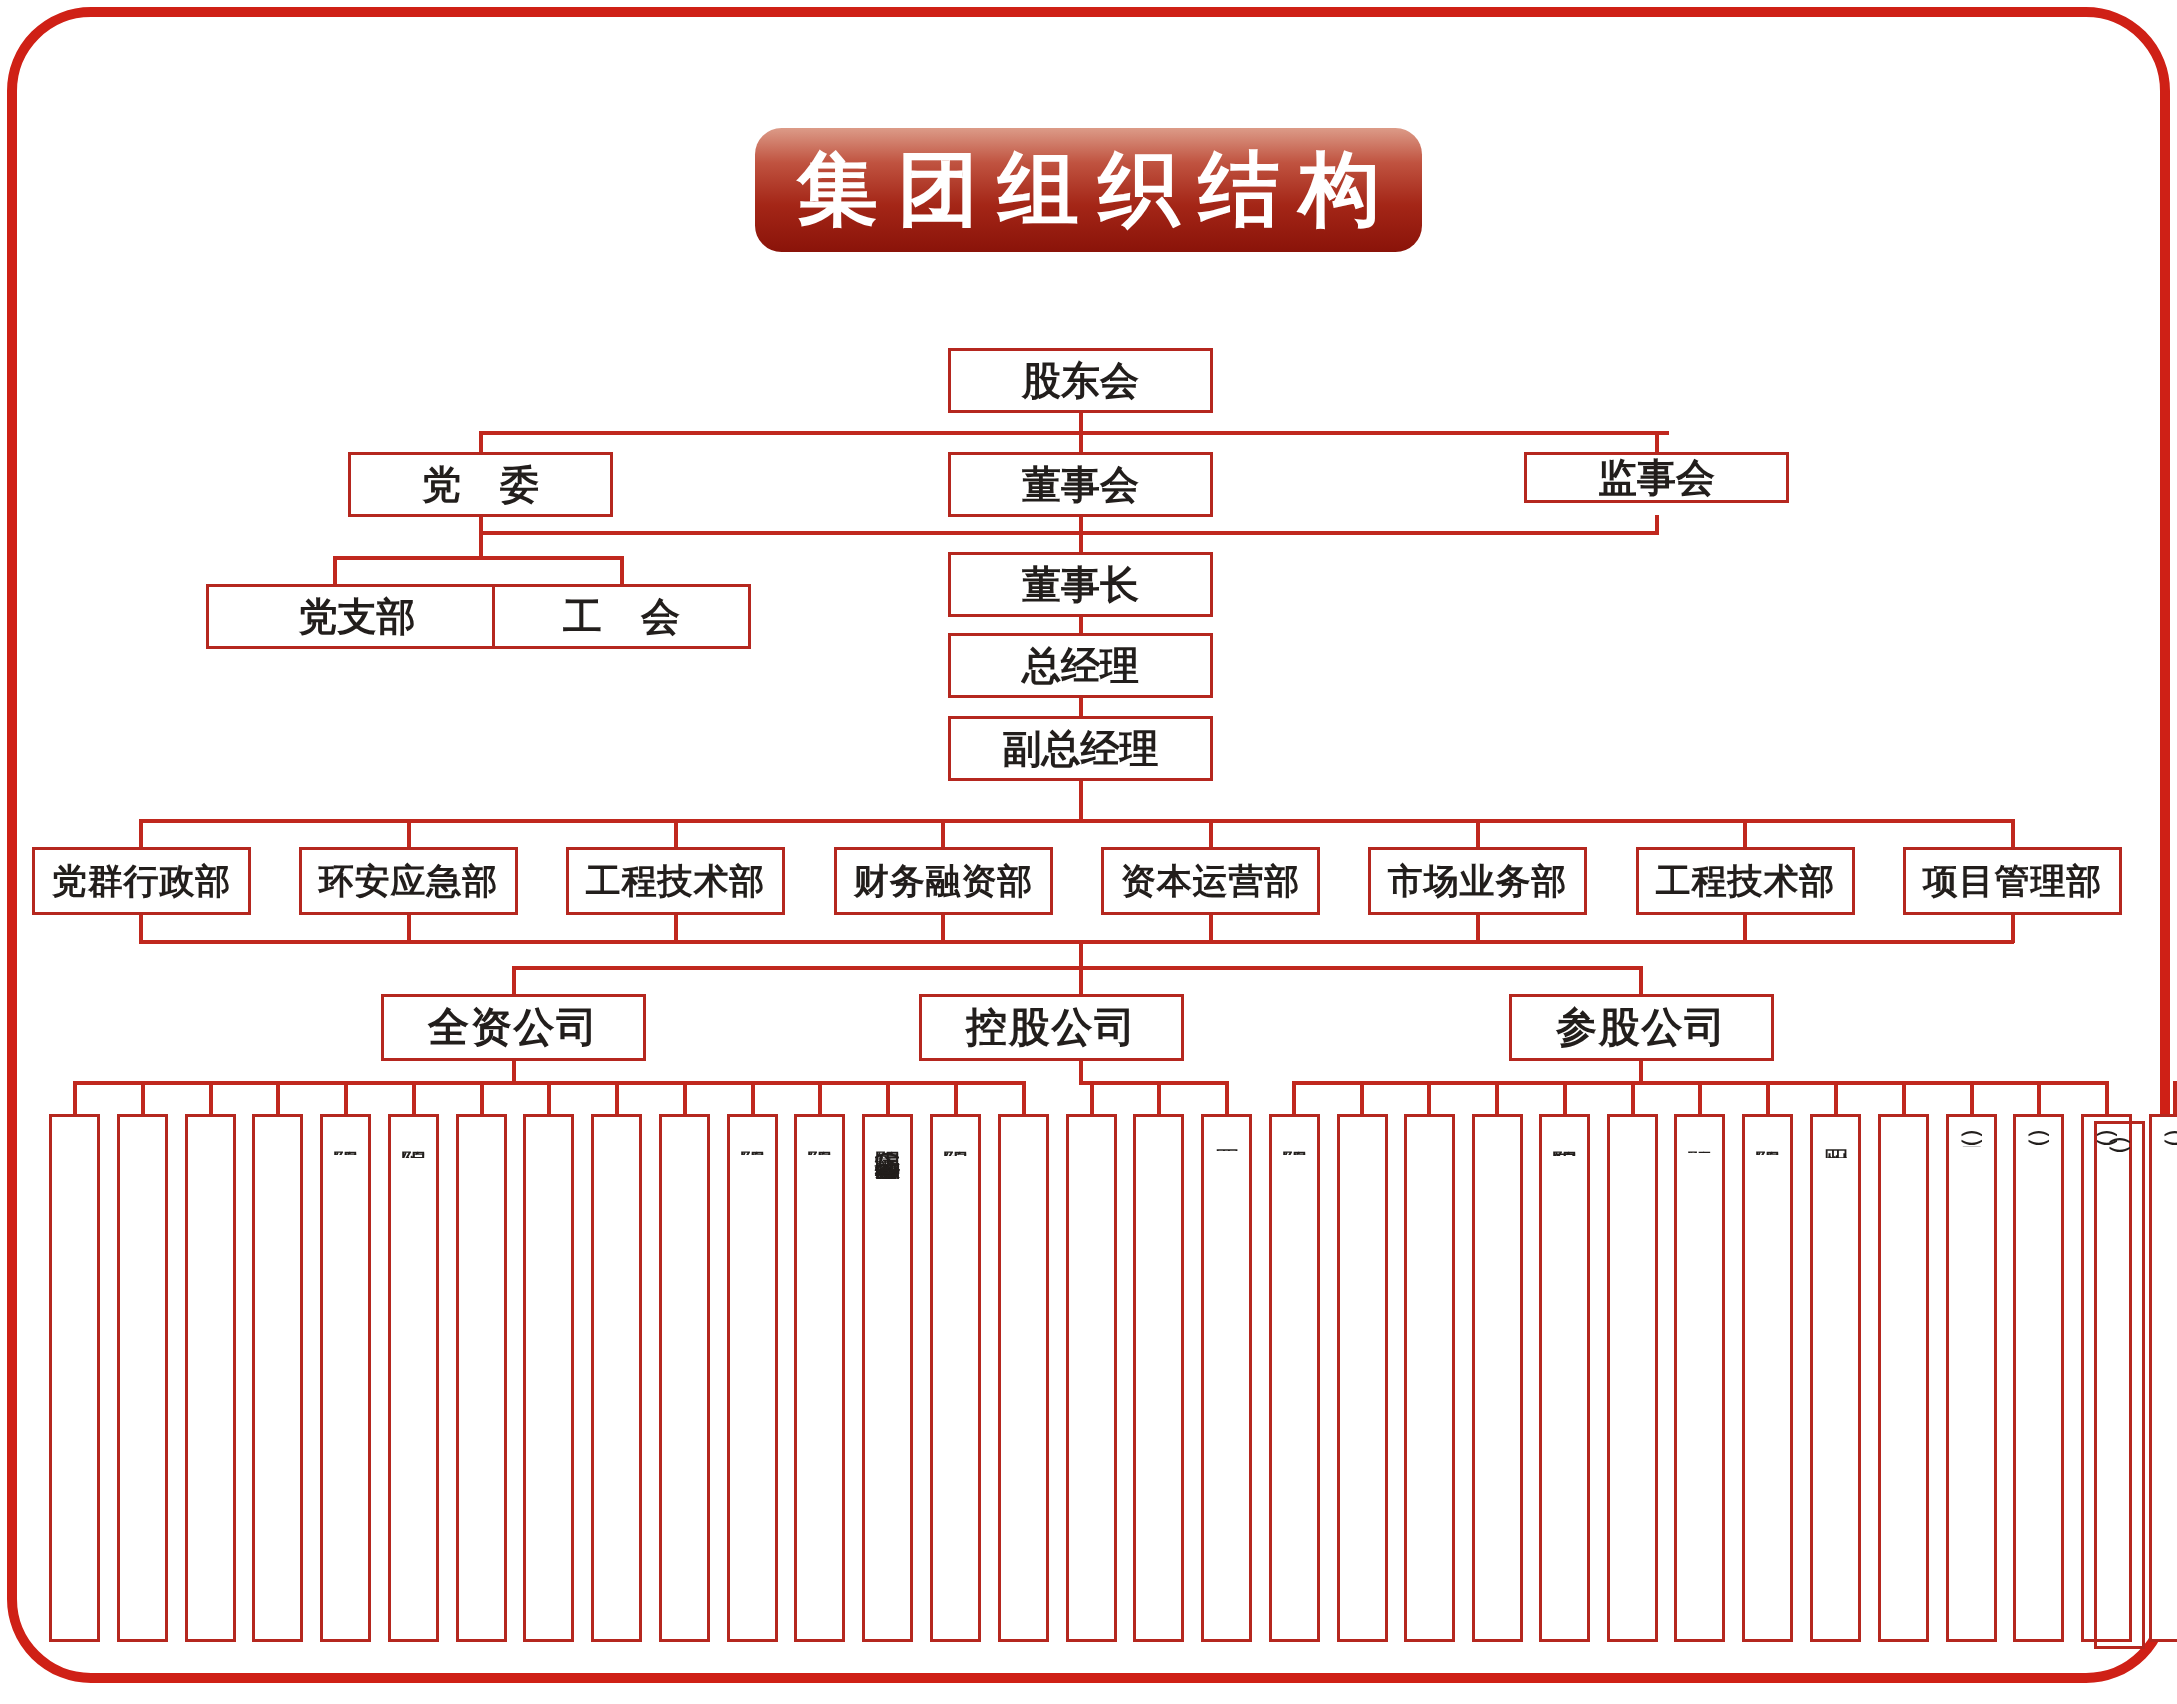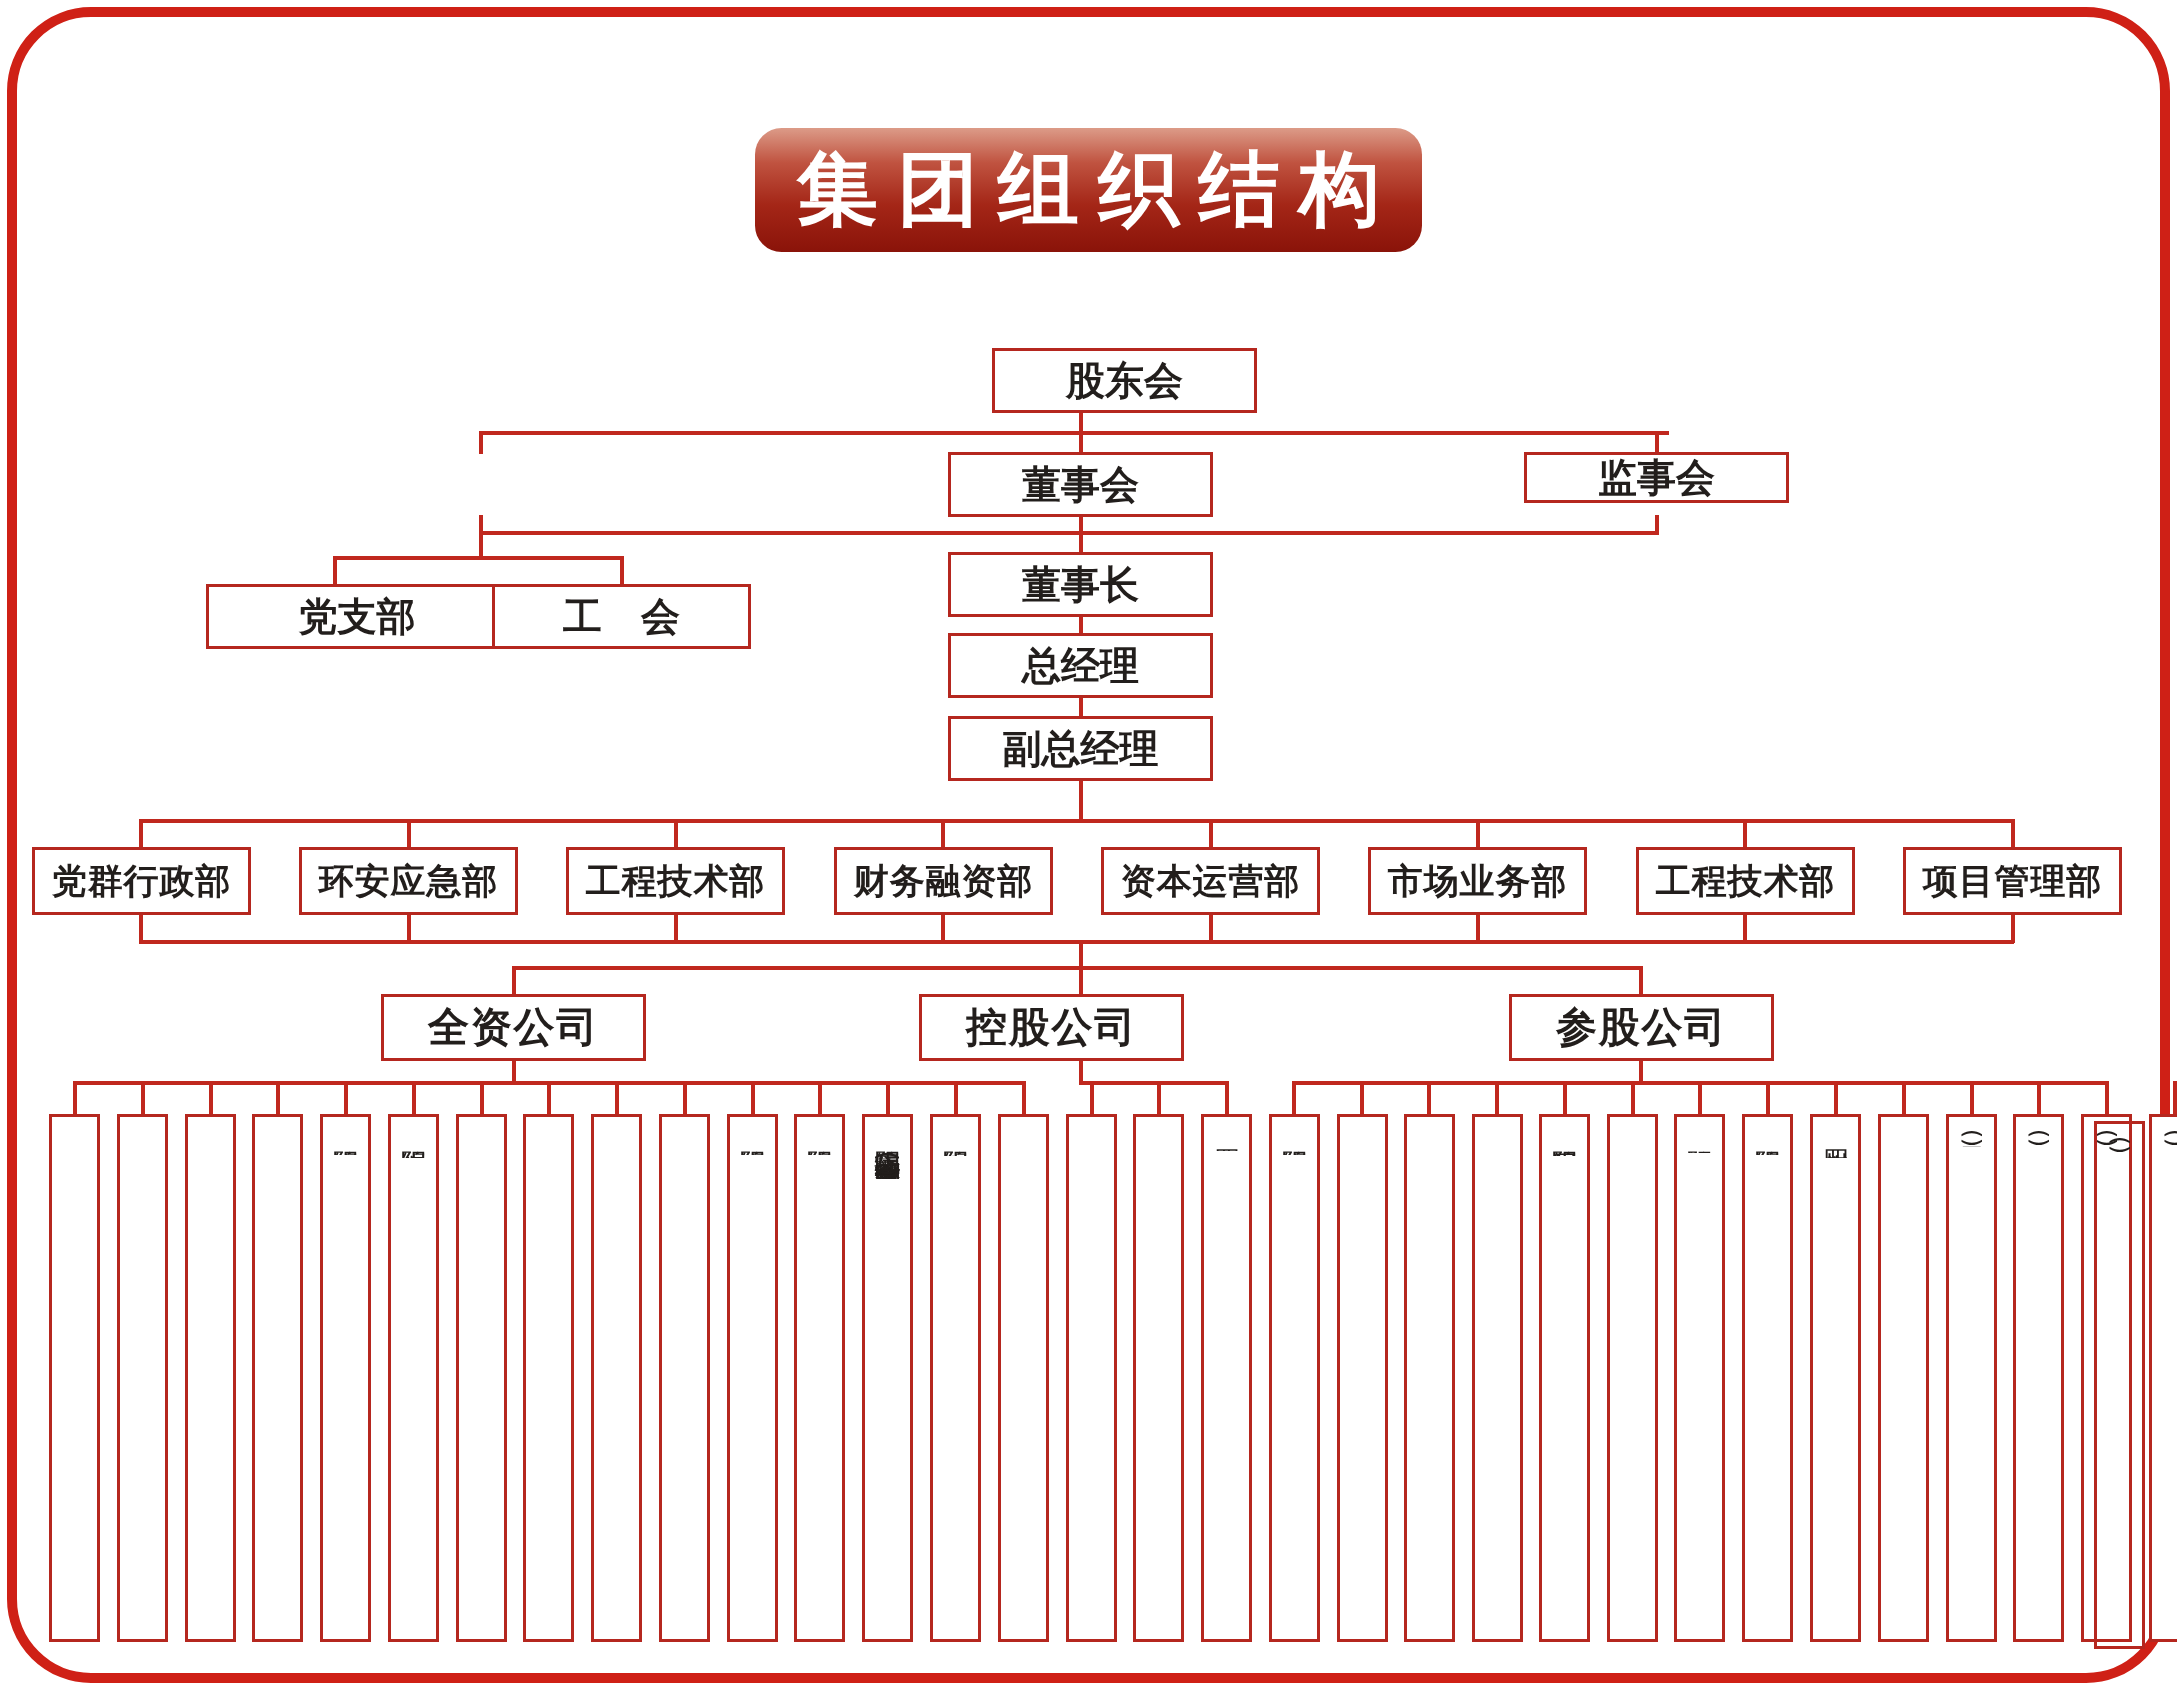--- a/index.html
+++ b/index.html
@@ -66,21 +66,22 @@
   .vbox.overlay{background:transparent;z-index:4;}
 </style>
 </head>
 <body>
 
 <div class="canvas">
   <div class="page-border"></div>
 
   <div class="title-banner">集团组织结构</div>
 
-  <div class="node" style="left:948px;top:348px;width:265px;height:65px;margin-left:44px;">股东会</div>
+  <div class="node" style="left:948px;top:348px;width:265px;height:65px;">股东会</div>
+  <div class="node" style="left:348px;top:452px;width:265px;height:65px;">党　委</div>
   <div class="node" style="left:948px;top:452px;width:265px;height:65px;">董事会</div>
   <div class="node" style="left:1524px;top:452px;width:265px;height:51px;">监事会</div>
   <div class="node" style="left:206px;top:584px;width:302px;height:65px;">党支部</div>
   <div class="node" style="left:492px;top:584px;width:259px;height:65px;">工　会</div>
   <div class="node" style="left:948px;top:633px;width:265px;height:65px;">总经理</div>
   <div class="node" style="left:948px;top:552px;width:265px;height:65px;">董事长</div>
   <div class="node cat" style="left:381px;top:994px;width:265px;height:67px;">全资公司</div>
 
   <div class="node" style="left:948px;top:716px;width:265px;height:65px;">副总经理</div>
   <div class="node cat" style="left:919px;top:994px;width:265px;height:67px;">控股公司</div>

